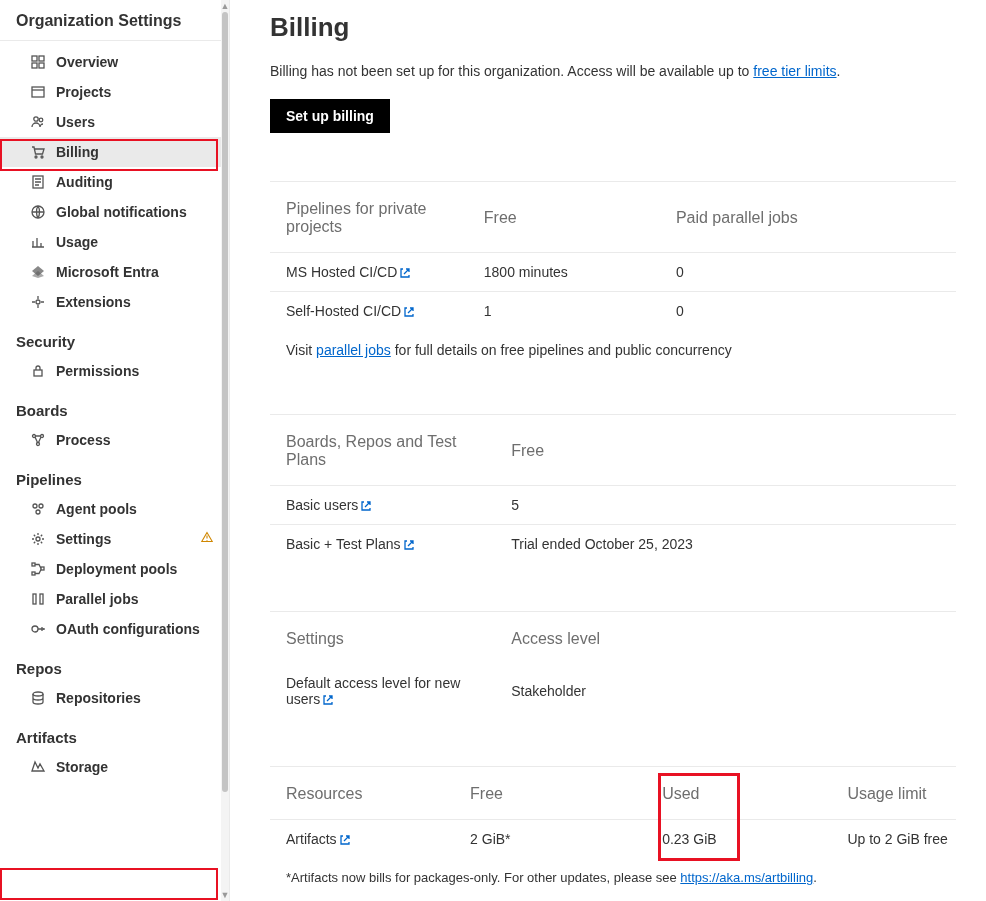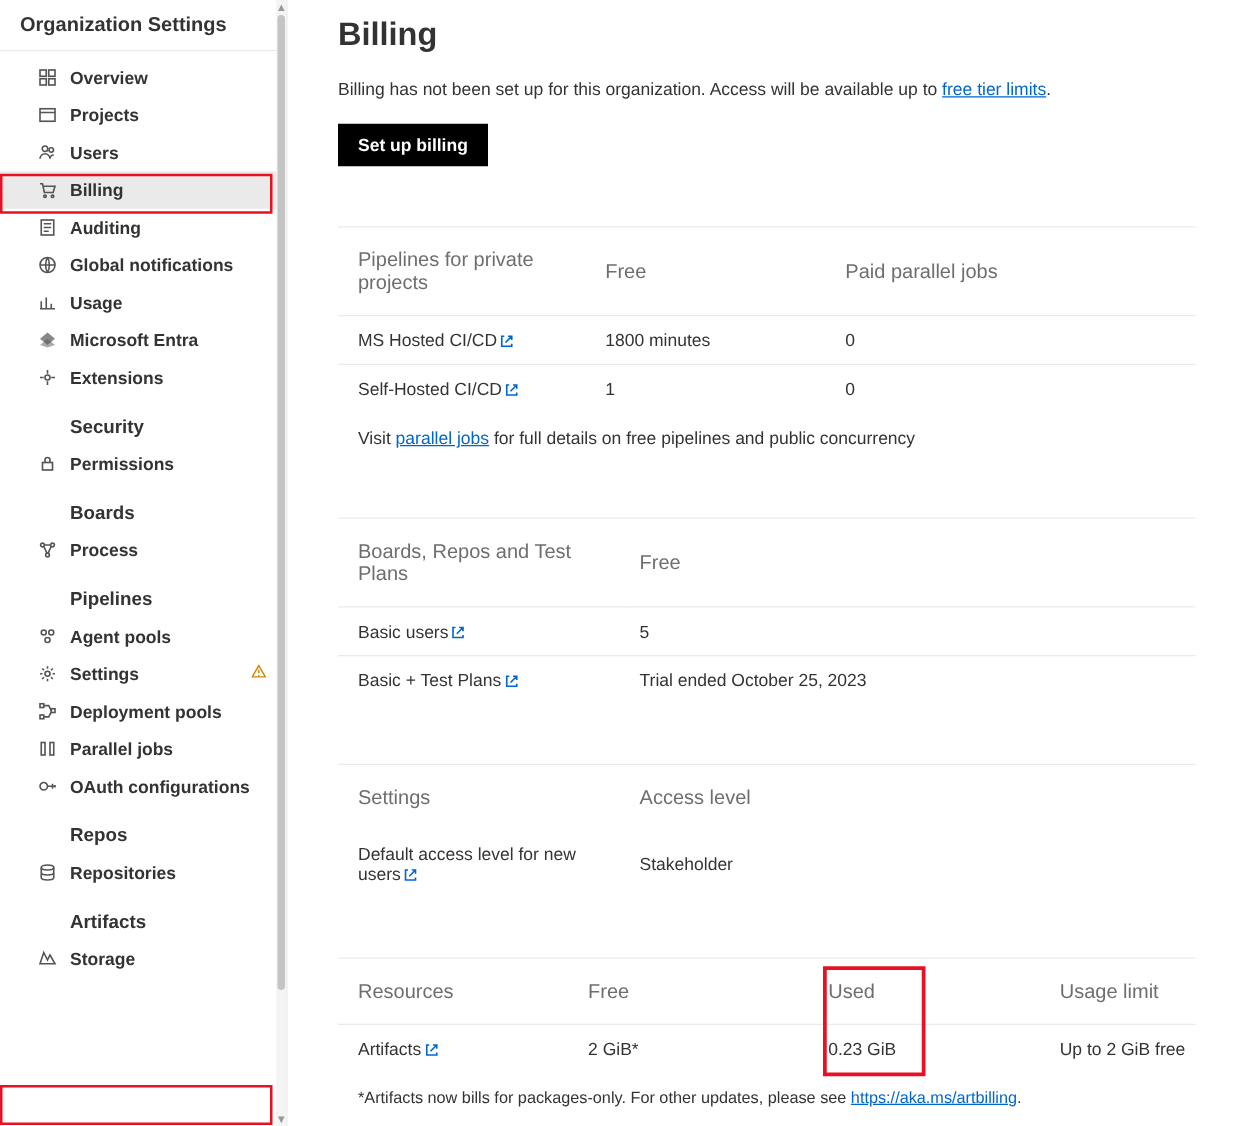--- a/index.html
+++ b/index.html
@@ -44,21 +44,20 @@
   font-weight: 600;
   font-size: 16px;
   padding: 12px 16px 10px;
   border-bottom: 1px solid #eaeaea;
 }
 .sidebar-nav { padding: 6px 0; }
 .nav-section-label {
   font-weight: 600;
   font-size: 15px;
   padding: 16px 16px 6px;
-  margin-left: 40px;
 }
 .nav-item {
   display: flex;
   align-items: flex-start;
   padding: 7px 16px 7px 30px;
   gap: 10px;
   cursor: pointer;
   font-size: 14px;
   color: #333;
   position: relative;

